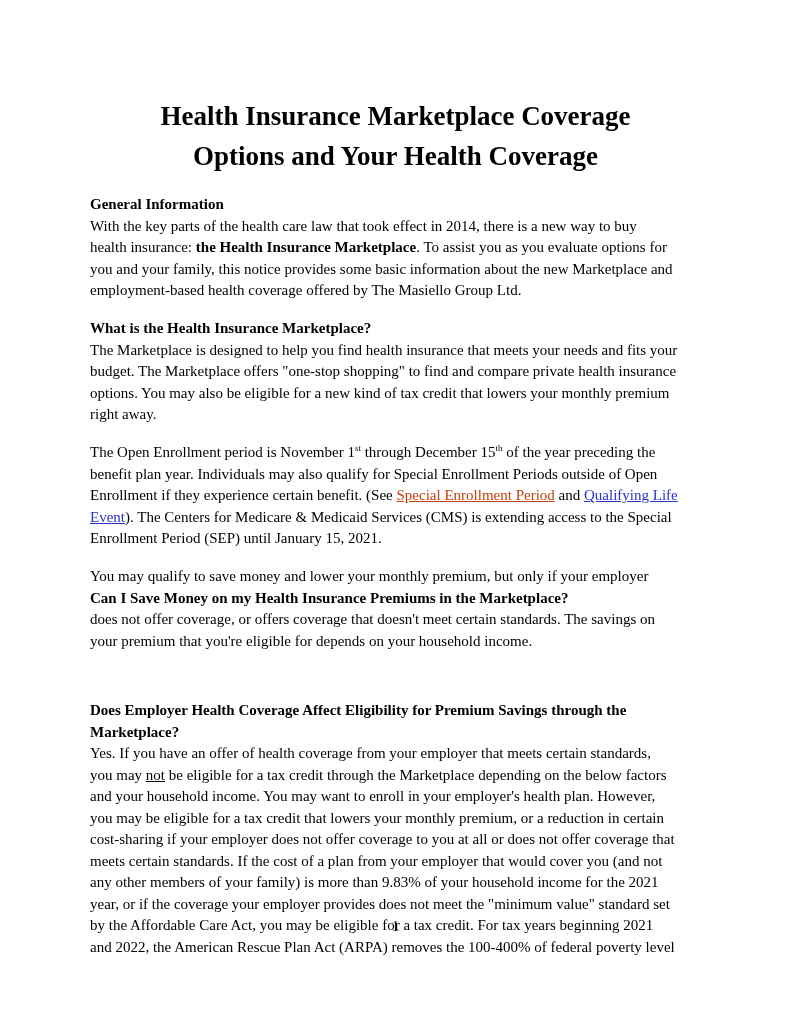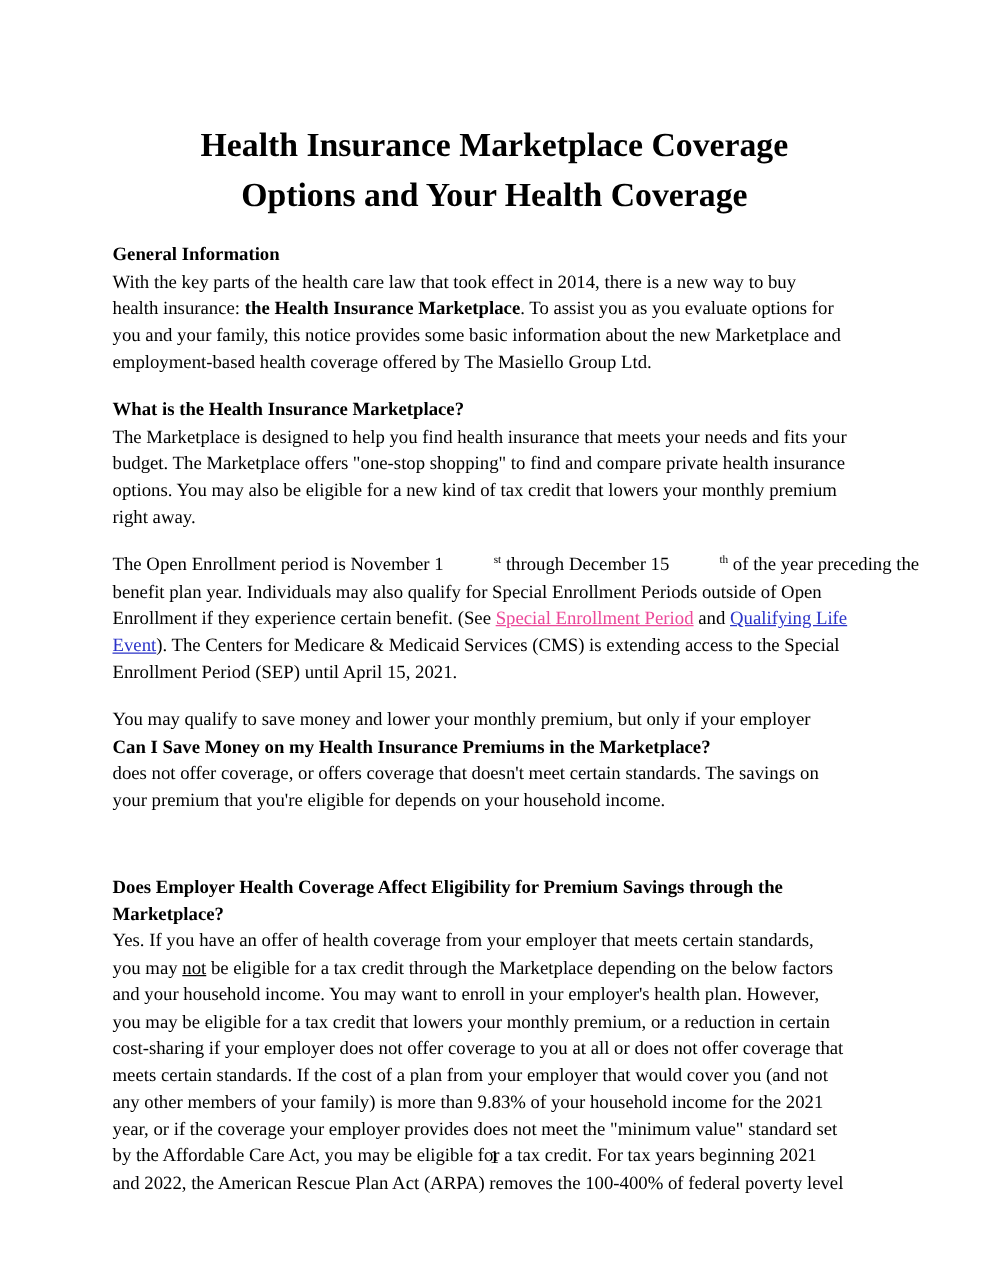--- a/index.html
+++ b/index.html
@@ -16,21 +16,21 @@
   .t1 { top: 98px; }
   .t2 { top: 138px; }
   .block {
     position: absolute; left: 90px; width: 615px;
     font-size: 15px; line-height: 21.5px; margin: 0;
   }
   .heading { font-weight: bold; }
   .line { display: block; white-space: nowrap; }
   a.link { color: #1a0dab; text-decoration: underline; color: #2a32c8; }
   .u { text-decoration: underline; }
-  sup { font-size: 9px; line-height: 0; vertical-align: super; margin-left: 40px; }
+  sup { font-size: 9px; line-height: 0; vertical-align: super; }
   .pagenum {
     position: absolute; top: 918px; left: 0; width: 791px; text-align: center;
     font-size: 15px;
   }
 </style>
 </head>
 <body>
 
 <div class="page">
 
@@ -49,23 +49,23 @@
     <span class="line heading">What is the Health Insurance Marketplace?</span>
     <span class="line">The Marketplace is designed to help you find health insurance that meets your needs and fits your</span>
     <span class="line">budget. The Marketplace offers "one-stop shopping" to find and compare private health insurance</span>
     <span class="line">options. You may also be eligible for a new kind of tax credit that lowers your monthly premium</span>
     <span class="line">right away.</span>
   </div>
 
   <div class="block" style="top:442px;">
     <span class="line"><span>The Open Enrollment period is November 1</span><sup>st</sup><span> through December 15</span><sup>th</sup><span> of the year preceding the</span></span>
     <span class="line">benefit plan year. Individuals may also qualify for Special Enrollment Periods outside of Open</span>
-    <span class="line"><span>Enrollment if they experience certain benefit. (See </span><a class="link" href="#" style="color: #ec4899; text-align: right;">Special Enrollment Period</a><span> and </span><a class="link" href="#" style="color: rgb(42, 50, 200);">Qualifying Life</a></span>
+    <span class="line"><span>Enrollment if they experience certain benefit. (See </span><a class="link" href="#" style="color: #c2410c; text-align: right;">Special Enrollment Period</a><span> and </span><a class="link" href="#" style="color: rgb(42, 50, 200);">Qualifying Life</a></span>
     <span class="line"><a class="link" href="#" style="color: rgb(42, 50, 200);">Event</a><span>). The Centers for Medicare &amp; Medicaid Services (CMS) is extending access to the Special</span></span>
-    <span class="line">Enrollment Period (SEP) until April 15, 2021.</span>
+    <span class="line">Enrollment Period (SEP) until January 15, 2021.</span>
   </div>
 
   <div class="block" style="top:566px;">
     <span class="line">You may qualify to save money and lower your monthly premium, but only if your employer</span>
     <span class="line heading">Can I Save Money on my Health Insurance Premiums in the Marketplace?</span>
     <span class="line">does not offer coverage, or offers coverage that doesn't meet certain standards. The savings on</span>
     <span class="line">your premium that you're eligible for depends on your household income.</span>
   </div>
 
   <div class="block" style="top:700px;">

